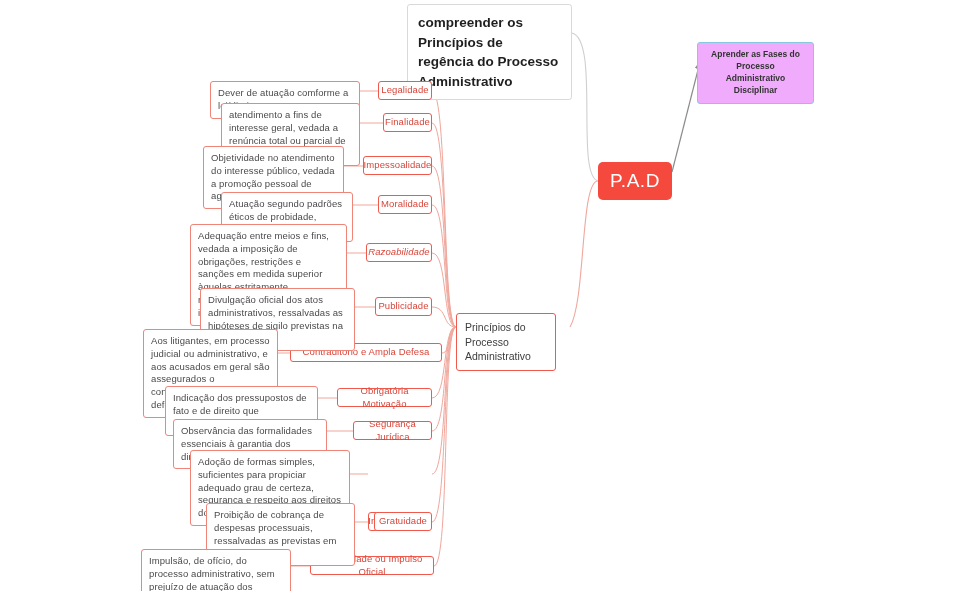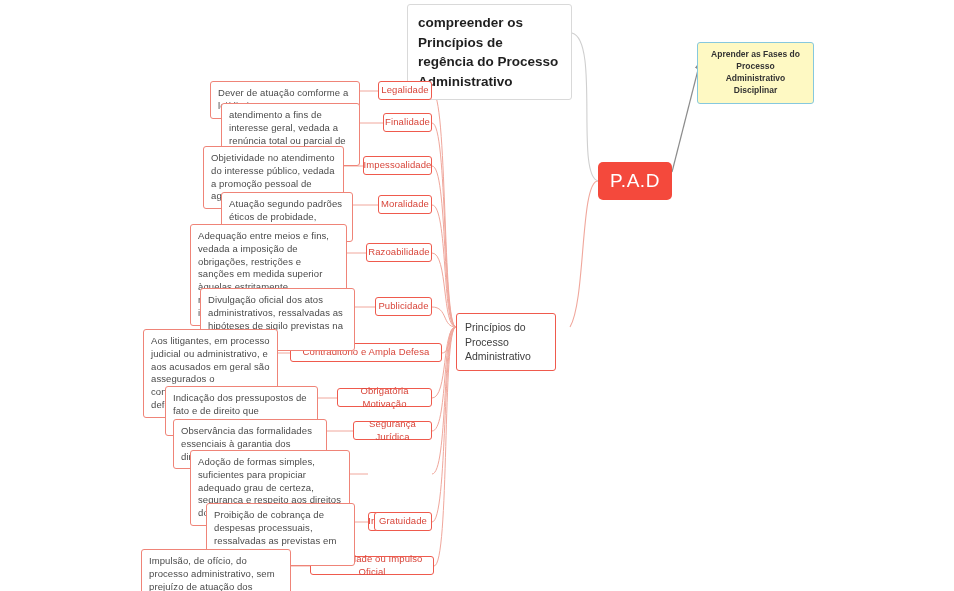--- a/index.html
+++ b/index.html
@@ -84,21 +84,21 @@
     font-size: 13.5px;
     font-weight: bold;
     line-height: 1.45;
     padding: 8px 10px;
   }
   .right-node {
     position: absolute;
     box-sizing: border-box;
     border: 1px solid #86c8de;
     border-radius: 3px;
-    background: #fef9c3;
+    background: #f0abfc;
     color: #333333;
     font-size: 8.5px;
     font-weight: bold;
     line-height: 1.4;
     padding: 6px 8px;
     text-align: center;
   }
 </style>
 </head>
 <body>
@@ -166,21 +166,21 @@
   </div>
   <div class="node label" style="left:383px; top:113px; width:49px; height:19px;">
     <span>Finalidade</span>
   </div>
   <div class="node label" style="left:363px; top:156px; width:69px; height:19px;align-items:center;">
     <span>Impessoalidade</span>
   </div>
   <div class="node label" style="left:378px; top:195px; width:54px; height:19px;">
     <span>Moralidade</span>
   </div>
-  <div class="node label" style="left:366px; top:243px; width:66px; height:19px;">
+  <div class="node label" style="left:366px; top:243px; width:66px; height:19px;font-style:italic;">
     <span>Razoabilidade</span>
   </div>
   <div class="node label" style="left:375px; top:297px; width:57px; height:19px;">
     <span>Publicidade</span>
   </div>
   <div class="node label" style="left:290px; top:343px; width:152px; height:19px;justify-content:center;">
     <span>Contraditório e Ampla Defesa</span>
   </div>
   <div class="node label" style="left:337px; top:388px; width:95px; height:19px;">
     <span>Obrigatória Motivação</span>

